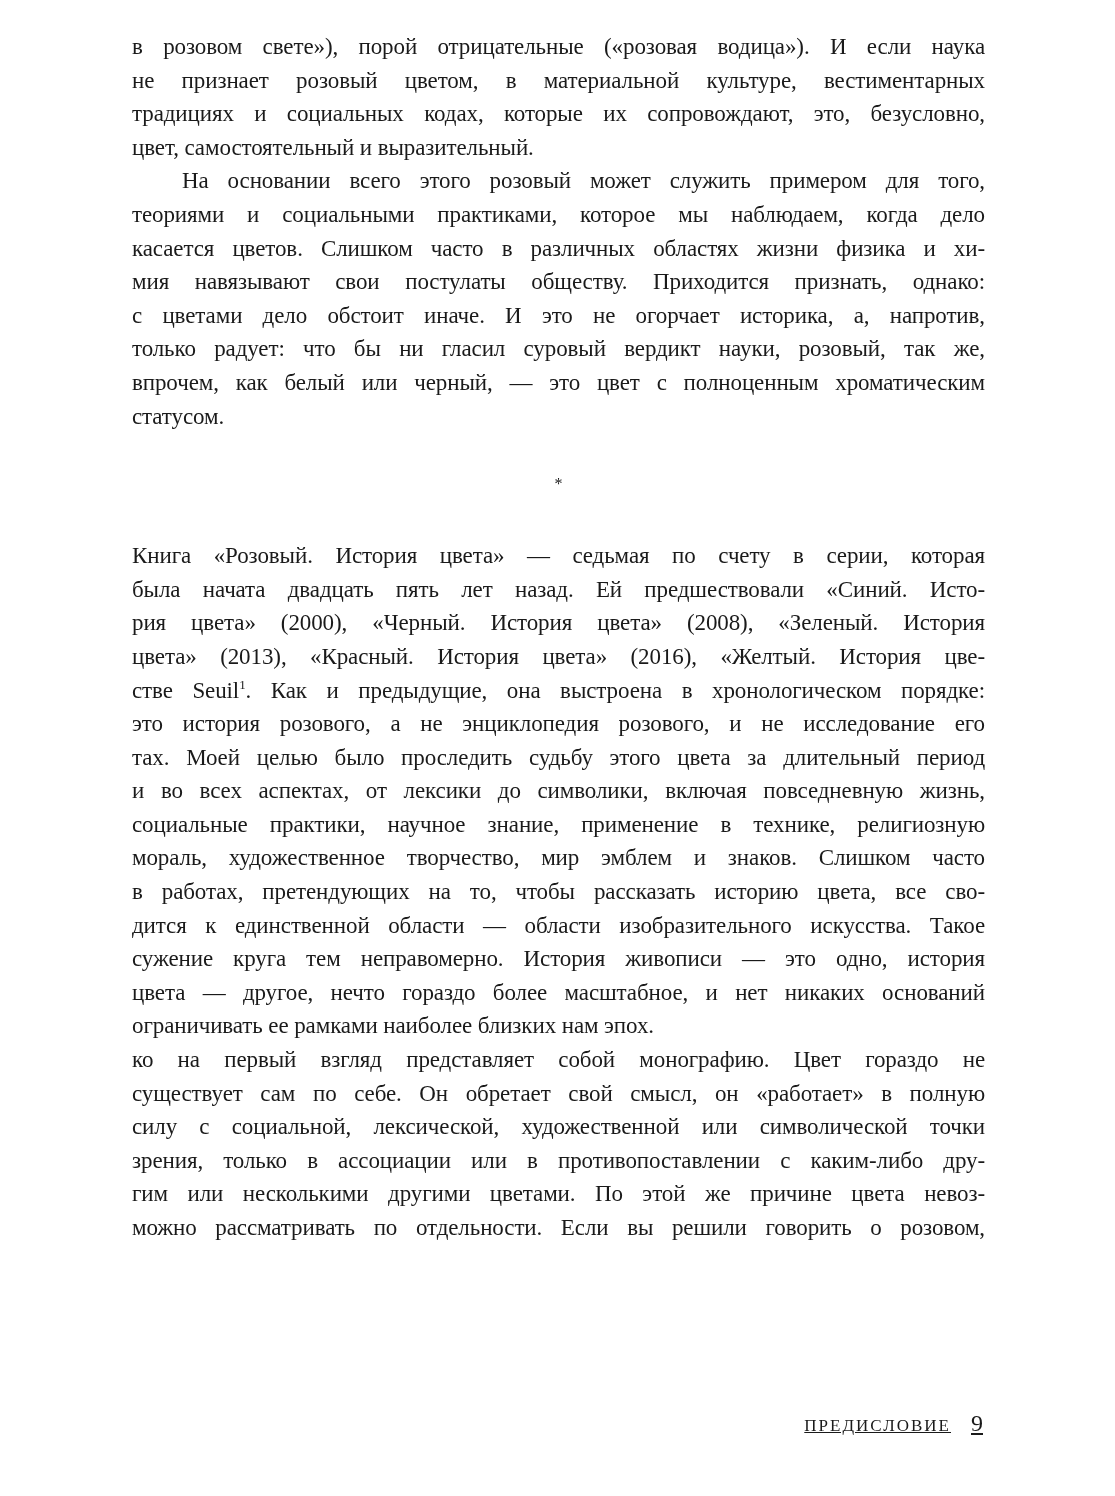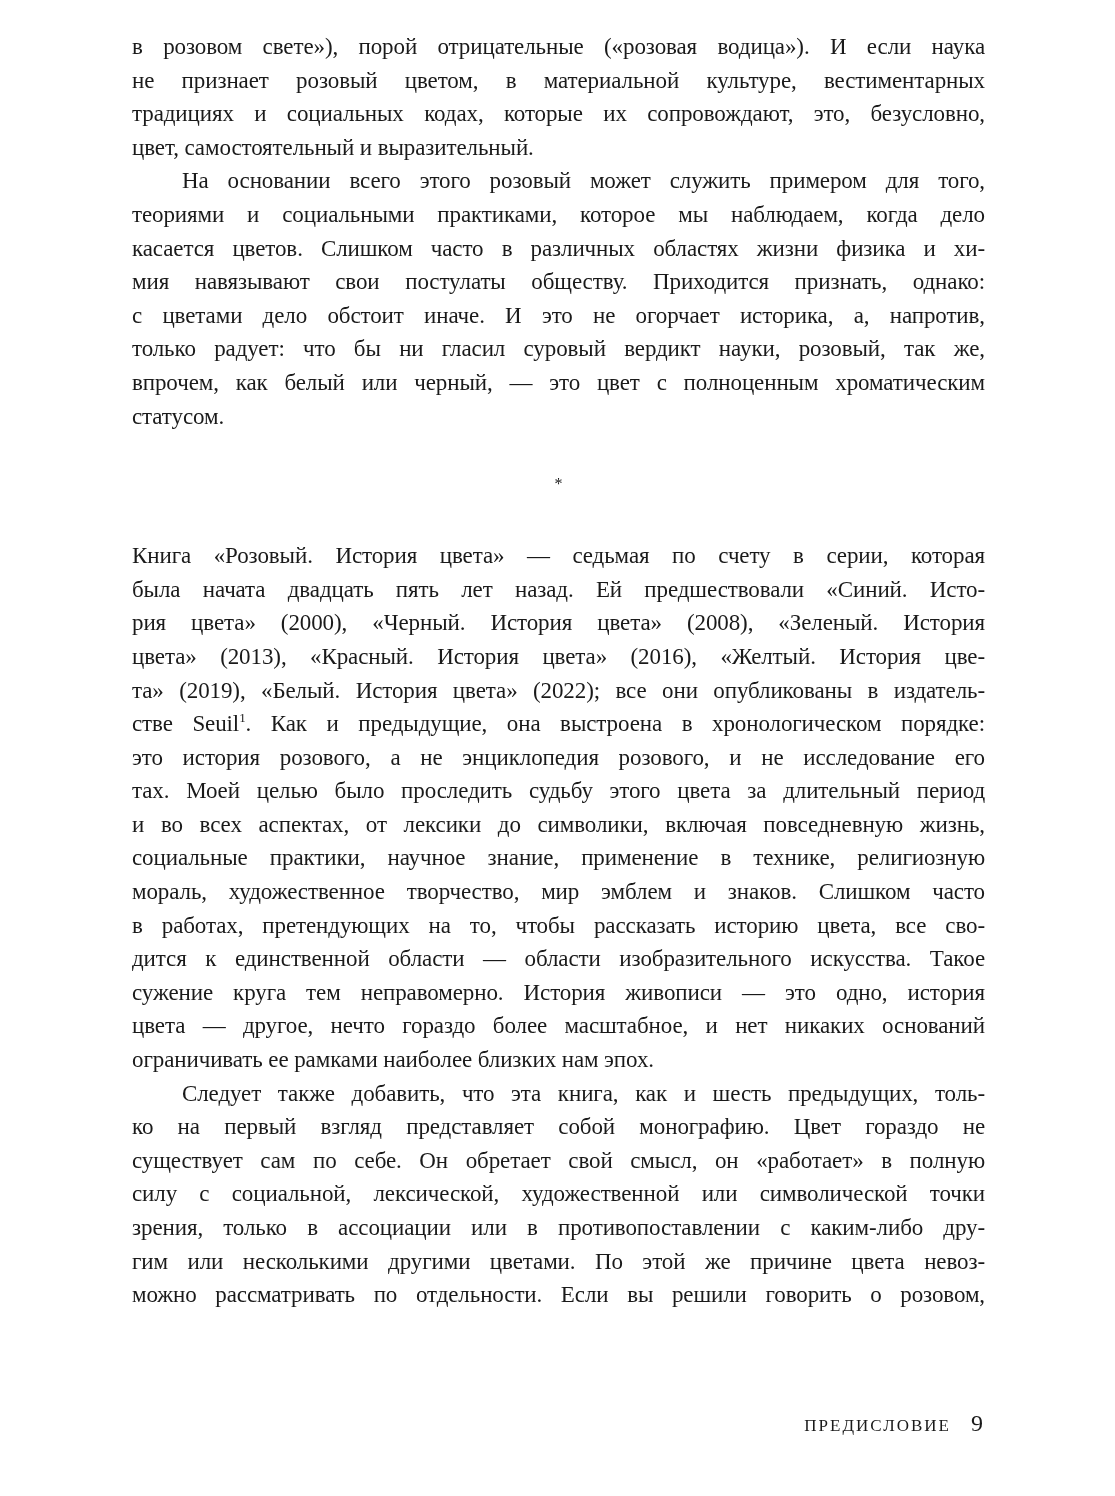--- a/index.html
+++ b/index.html
@@ -54,20 +54,21 @@
       line-height: 0;
       vertical-align: 9px;
     }
     .footer {
       position: absolute;
       right: 132px;
       top: 1410px;
       display: flex;
       align-items: baseline;
       gap: 20px;
+      text-decoration: underline;
     }
     .running-head {
       font-size: 17px;
       letter-spacing: 2px;
       text-transform: uppercase;
     }
     .page-number {
       font-size: 24px;
     }
   </style>
@@ -94,36 +95,34 @@
     <span class="line last">статусом.</span>
   </div>
 
   <div class="separator">*</div>
 
   <div class="para">
     <span class="line">Книга «Розовый. История цвета» — седьмая по счету в серии, которая</span>
     <span class="line">была начата двадцать пять лет назад. Ей предшествовали «Синий. Исто-</span>
     <span class="line">рия цвета» (2000), «Черный. История цвета» (2008), «Зеленый. История</span>
     <span class="line">цвета» (2013), «Красный. История цвета» (2016), «Желтый. История цве-</span>
-    <span class="line">та» (2019), «Белый. История цвета» (2022); все они опубликованы в издатель-</span>
     <span class="line"><span>стве Seuil</span><sup>1</sup><span>. Как и предыдущие, она выстроена в хронологическом порядке:</span></span>
     <span class="line">это история розового, а не энциклопедия розового, и не исследование его</span>
     <span class="line">тах. Моей целью было проследить судьбу этого цвета за длительный период</span>
     <span class="line">и во всех аспектах, от лексики до символики, включая повседневную жизнь,</span>
     <span class="line">социальные практики, научное знание, применение в технике, религиозную</span>
     <span class="line">мораль, художественное творчество, мир эмблем и знаков. Слишком часто</span>
     <span class="line">в работах, претендующих на то, чтобы рассказать историю цвета, все сво-</span>
     <span class="line">дится к единственной области — области изобразительного искусства. Такое</span>
     <span class="line">сужение круга тем неправомерно. История живописи — это одно, история</span>
     <span class="line">цвета — другое, нечто гораздо более масштабное, и нет никаких оснований</span>
     <span class="line last">ограничивать ее рамками наиболее близких нам эпох.</span>
   </div>
 
   <div class="para">
-    <span class="line indent">Следует также добавить, что эта книга, как и шесть предыдущих, толь-</span>
     <span class="line">ко на первый взгляд представляет собой монографию. Цвет гораздо не</span>
     <span class="line">существует сам по себе. Он обретает свой смысл, он «работает» в полную</span>
     <span class="line">силу с социальной, лексической, художественной или символической точки</span>
     <span class="line">зрения, только в ассоциации или в противопоставлении с каким-либо дру-</span>
     <span class="line">гим или несколькими другими цветами. По этой же причине цвета невоз-</span>
     <span class="line">можно рассматривать по отдельности. Если вы решили говорить о розовом,</span>
   </div>
 </div>
 
 <div class="footer">

